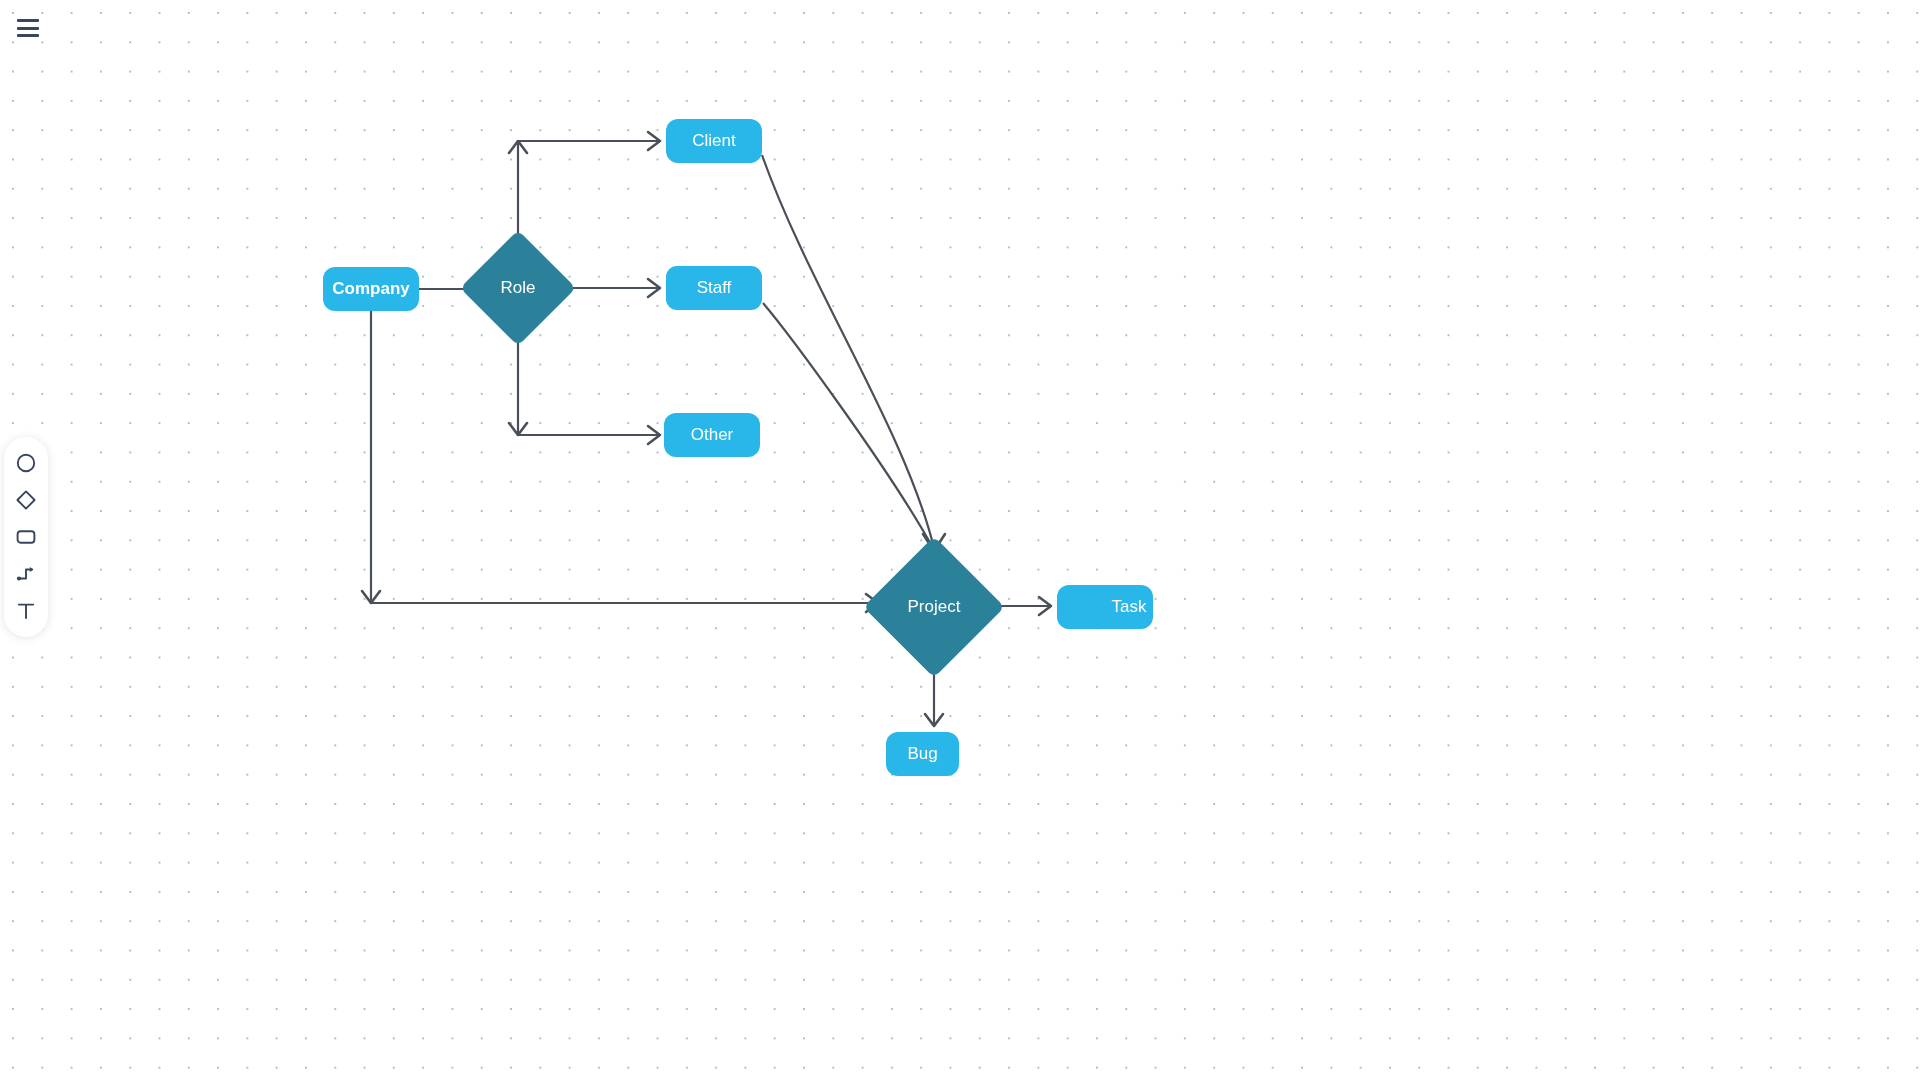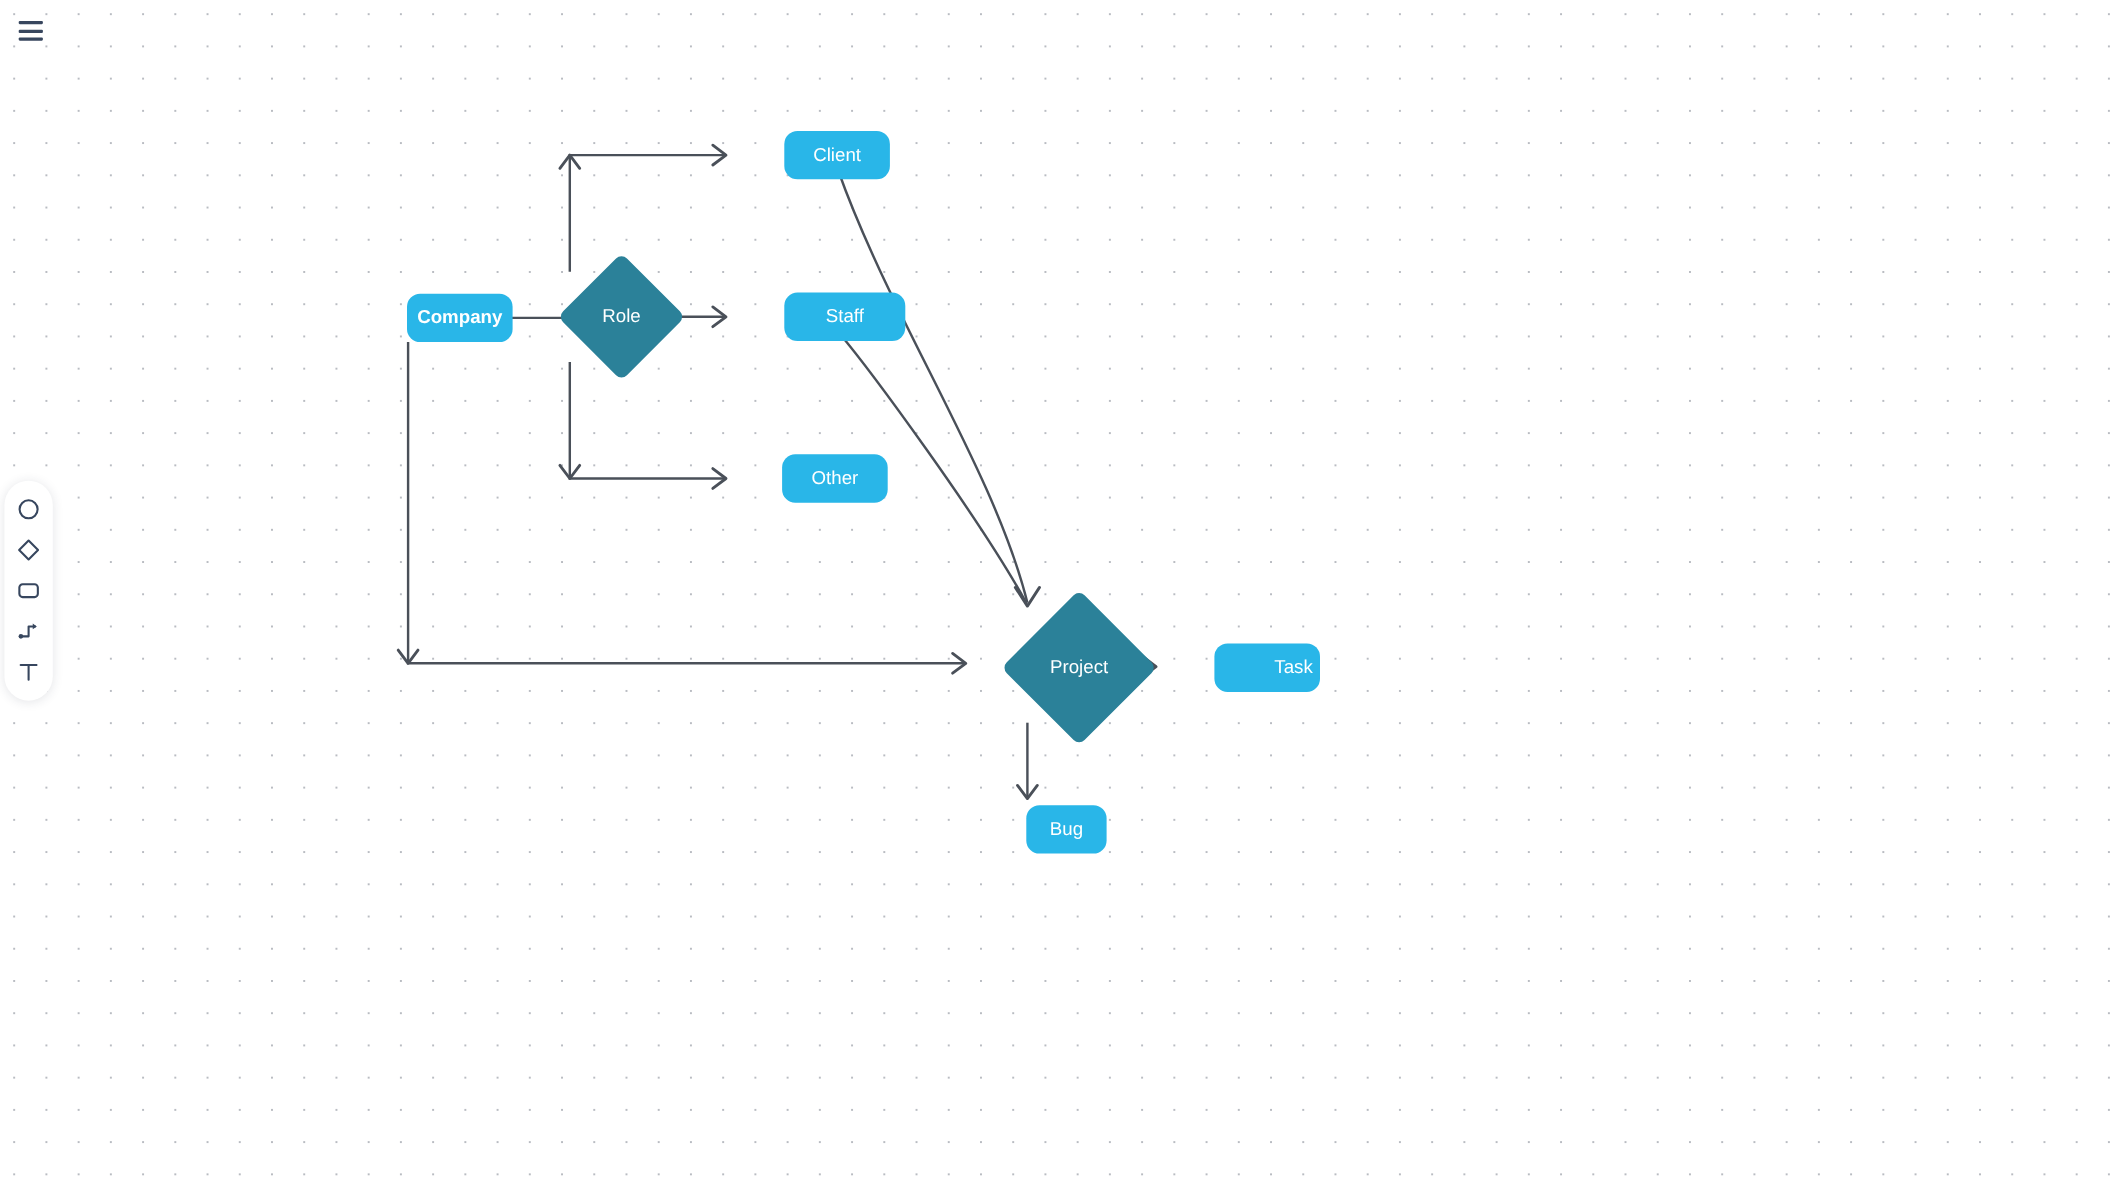--- a/index.html
+++ b/index.html
@@ -56,21 +56,20 @@
 
   
   .node {
     position: absolute;
     display: flex; align-items: center; justify-content: center;
     color: #ffffff;
     font-size: 17px;
     user-select: none;
     cursor: move;
     z-index: 3;
-    margin-left: 47px;
   }
   .node.rect {
     border-radius: 12px;
     background: #29b6e8;
     overflow: hidden;
     white-space: nowrap;
   }
   .node.rect .node-label {
     padding: 0 6px;
     overflow: hidden;
@@ -162,21 +161,21 @@
 
     <div class="node diamond" style="left:477px; top:247px; width:82px; height:82px;">
       <span class="dia-shape"></span>
       <span class="node-label">Role</span>
     </div>
 
     <div class="node rect" style="left:666px; top:119px; width:96px; height:44px;">
       <span class="node-label">Client</span>
     </div>
 
-    <div class="node rect" style="left:666px; top:266px; width:110px; height:44px;">
+    <div class="node rect" style="left:666px; top:266px; width:96px; height:44px;border-radius:11px;">
       <span class="node-label">Staff</span>
     </div>
 
     <div class="node rect" style="left:664px; top:413px; width:96px; height:44px;">
       <span class="node-label">Other</span>
     </div>
 
     <div class="node diamond" style="left:884px; top:557px; width:100px; height:100px;text-align:right;">
       <span class="dia-shape"></span>
       <span class="node-label">Project</span>

